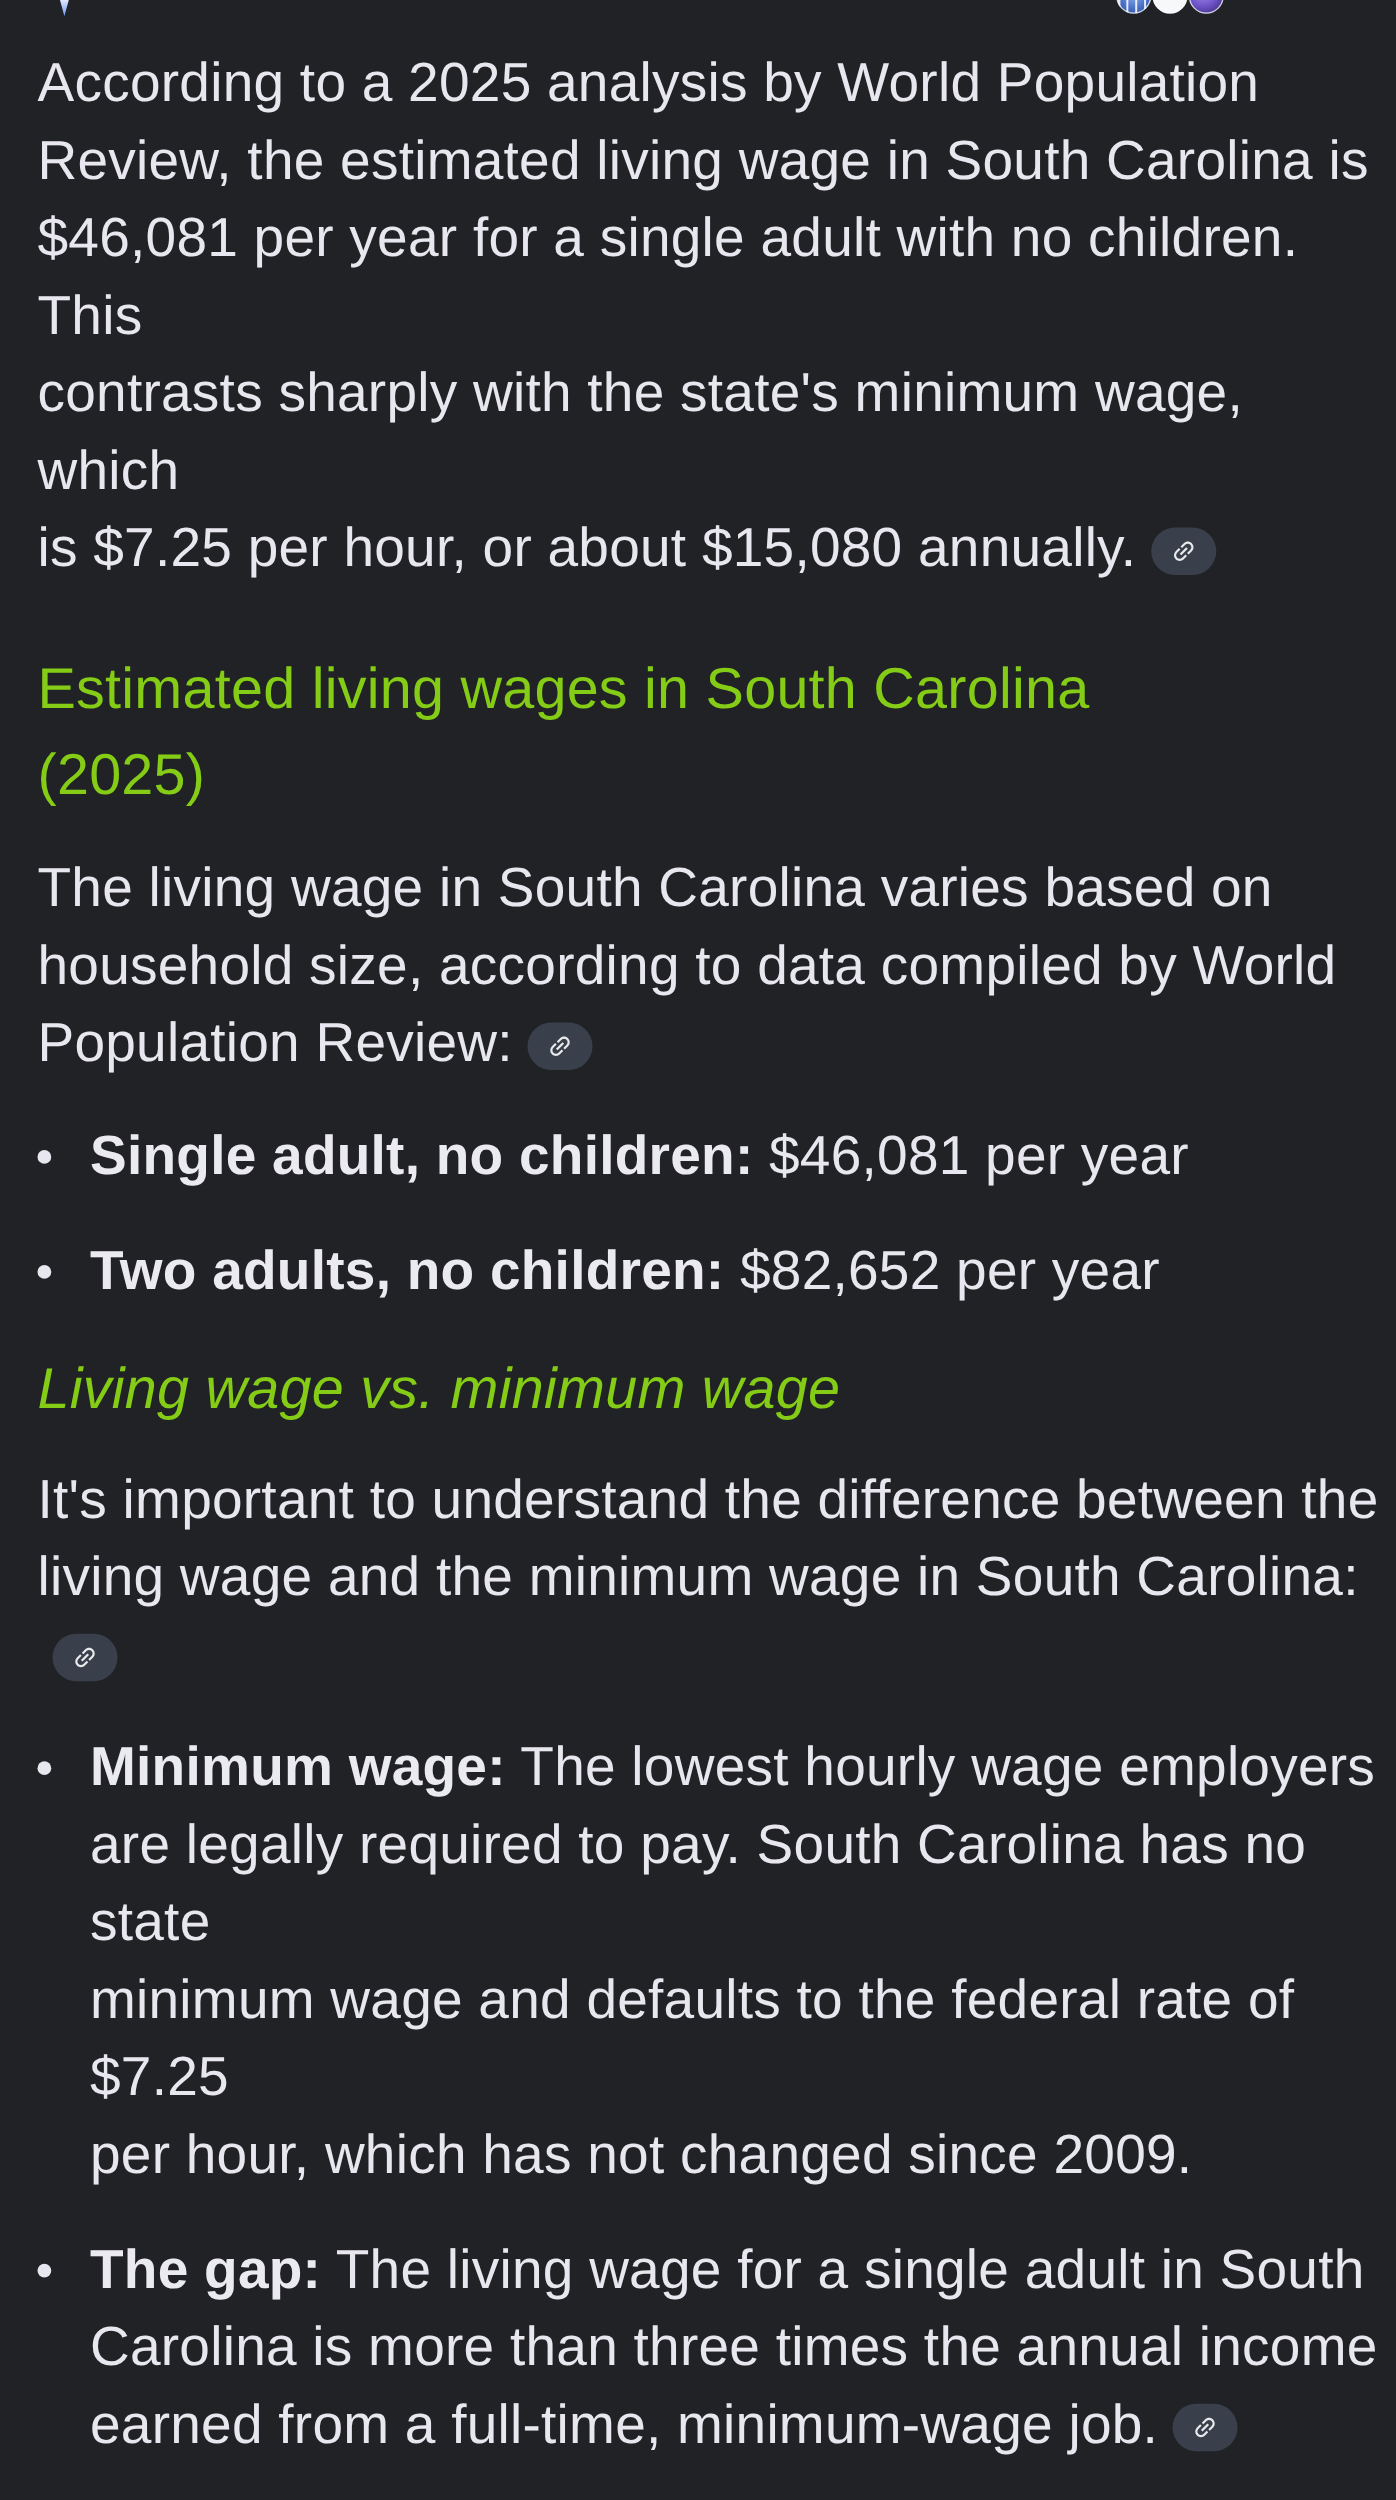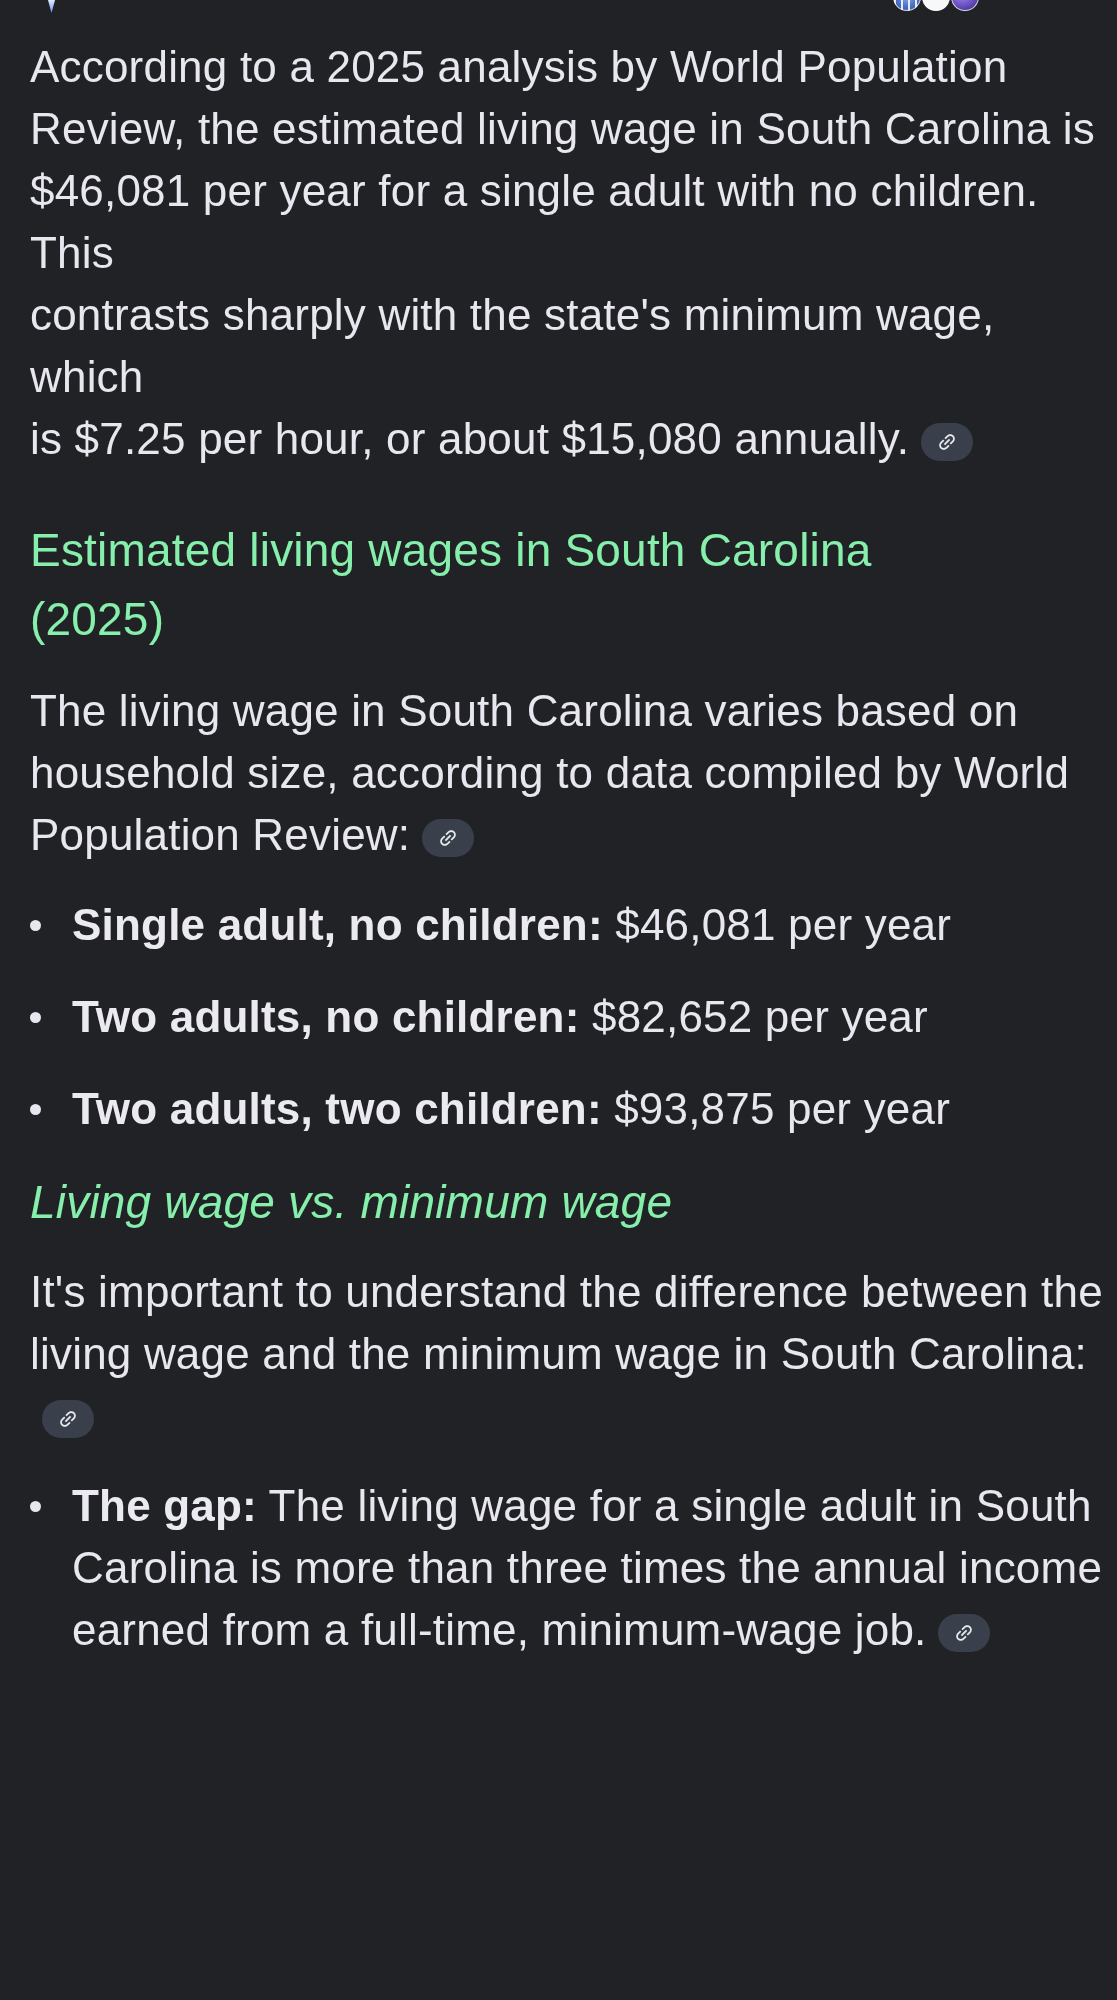--- a/index.html
+++ b/index.html
@@ -67,21 +67,21 @@
     line-height: 62px;
     font-weight: 400;
     letter-spacing: 0.2px;
     margin: 0 0 46px 0;
   }
   h2.section-heading {
     font-size: 46px;
     line-height: 69px;
     font-weight: 500;
     letter-spacing: 0.2px;
-    color: #86efac;
+    color: #84cc16;
     margin: 0 0 26px 0;
   }
   h2.section-heading.single { margin-bottom: 24px; font-style: italic; }
   p.lead-in { margin-bottom: 28px; }
   ul.fact-list {
     list-style: none;
     margin: 0 0 28px 0;
     padding: 0;
   }
   ul.fact-list li {
@@ -153,35 +153,38 @@
           <svg width="22" height="22" viewBox="0 0 24 24" fill="#e8eaed">
             <g transform="rotate(-45 12 12)">
               <path d="M3.9 12c0-1.71 1.39-3.1 3.1-3.1h4V7H7c-2.76 0-5 2.24-5 5s2.24 5 5 5h4v-1.9H7c-1.71 0-3.1-1.39-3.1-3.1zm4.1 1h8v-2H8v2zm9-6h-4v1.9h4c1.71 0 3.1 1.39 3.1 3.1s-1.39 3.1-3.1 3.1h-4V17h4c2.76 0 5-2.24 5-5s-2.24-5-5-5z"></path>
             </g>
           </svg>
         </span></p>
 
     <ul class="fact-list">
       <li><span class="bullet-dot"></span><span class="item-label">Single adult, no children:</span><span class="rich"> $46,081 per year</span></li>
       <li><span class="bullet-dot"></span><span class="item-label">Two adults, no children:</span><span class="rich"> $82,652 per year</span></li>
-      <li><span class="bullet-dot"></span><span class="item-label">Two adults, two children:</span><span class="rich"> $93,875 per year</span></li>
     </ul>
 
     <h2 class="section-heading single rich">Living wage vs. minimum wage</h2>
 
     <p class="body-text lead-in"><span class="rich">It's important to understand the difference between the
 living wage and the minimum wage in South Carolina:</span><span class="citation-chip">
           <svg width="22" height="22" viewBox="0 0 24 24" fill="#e8eaed">
             <g transform="rotate(-45 12 12)">
               <path d="M3.9 12c0-1.71 1.39-3.1 3.1-3.1h4V7H7c-2.76 0-5 2.24-5 5s2.24 5 5 5h4v-1.9H7c-1.71 0-3.1-1.39-3.1-3.1zm4.1 1h8v-2H8v2zm9-6h-4v1.9h4c1.71 0 3.1 1.39 3.1 3.1s-1.39 3.1-3.1 3.1h-4V17h4c2.76 0 5-2.24 5-5s-2.24-5-5-5z"></path>
             </g>
           </svg>
         </span></p>
 
     <ul class="fact-list">
+      <li><span class="bullet-dot"></span><span class="item-label">Minimum wage:</span><span class="rich"> The lowest hourly wage employers
+are legally required to pay. South Carolina has no state
+minimum wage and defaults to the federal rate of $7.25
+per hour, which has not changed since 2009.</span></li>
       <li><span class="bullet-dot"></span><span class="item-label">The gap:</span><span class="rich"> The living wage for a single adult in South
 Carolina is more than three times the annual income
 earned from a full-time, minimum-wage job.</span><span class="citation-chip">
             <svg width="22" height="22" viewBox="0 0 24 24" fill="#e8eaed">
               <g transform="rotate(-45 12 12)">
                 <path d="M3.9 12c0-1.71 1.39-3.1 3.1-3.1h4V7H7c-2.76 0-5 2.24-5 5s2.24 5 5 5h4v-1.9H7c-1.71 0-3.1-1.39-3.1-3.1zm4.1 1h8v-2H8v2zm9-6h-4v1.9h4c1.71 0 3.1 1.39 3.1 3.1s-1.39 3.1-3.1 3.1h-4V17h4c2.76 0 5-2.24 5-5s-2.24-5-5-5z"></path>
               </g>
             </svg>
           </span></li>
     </ul>

